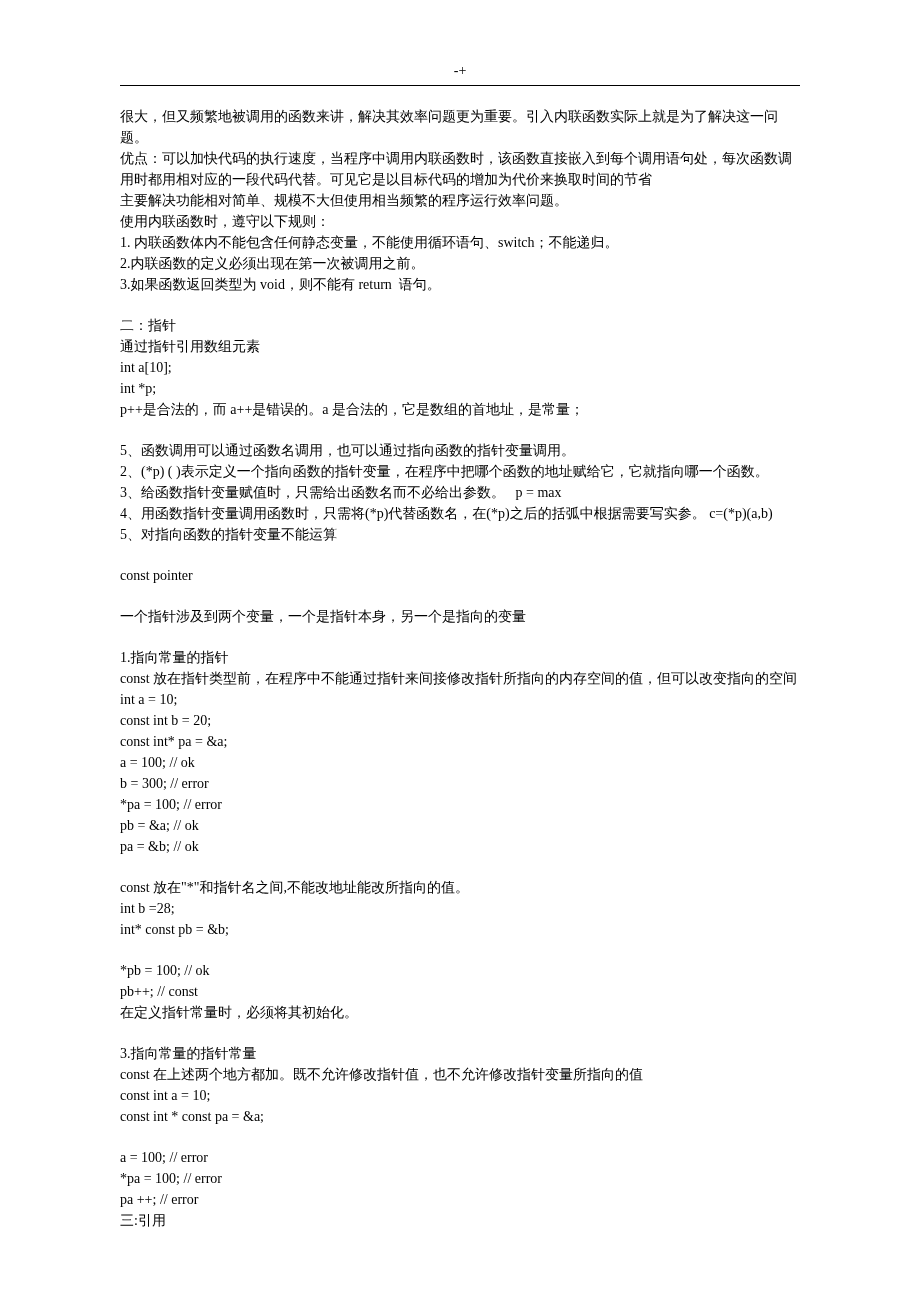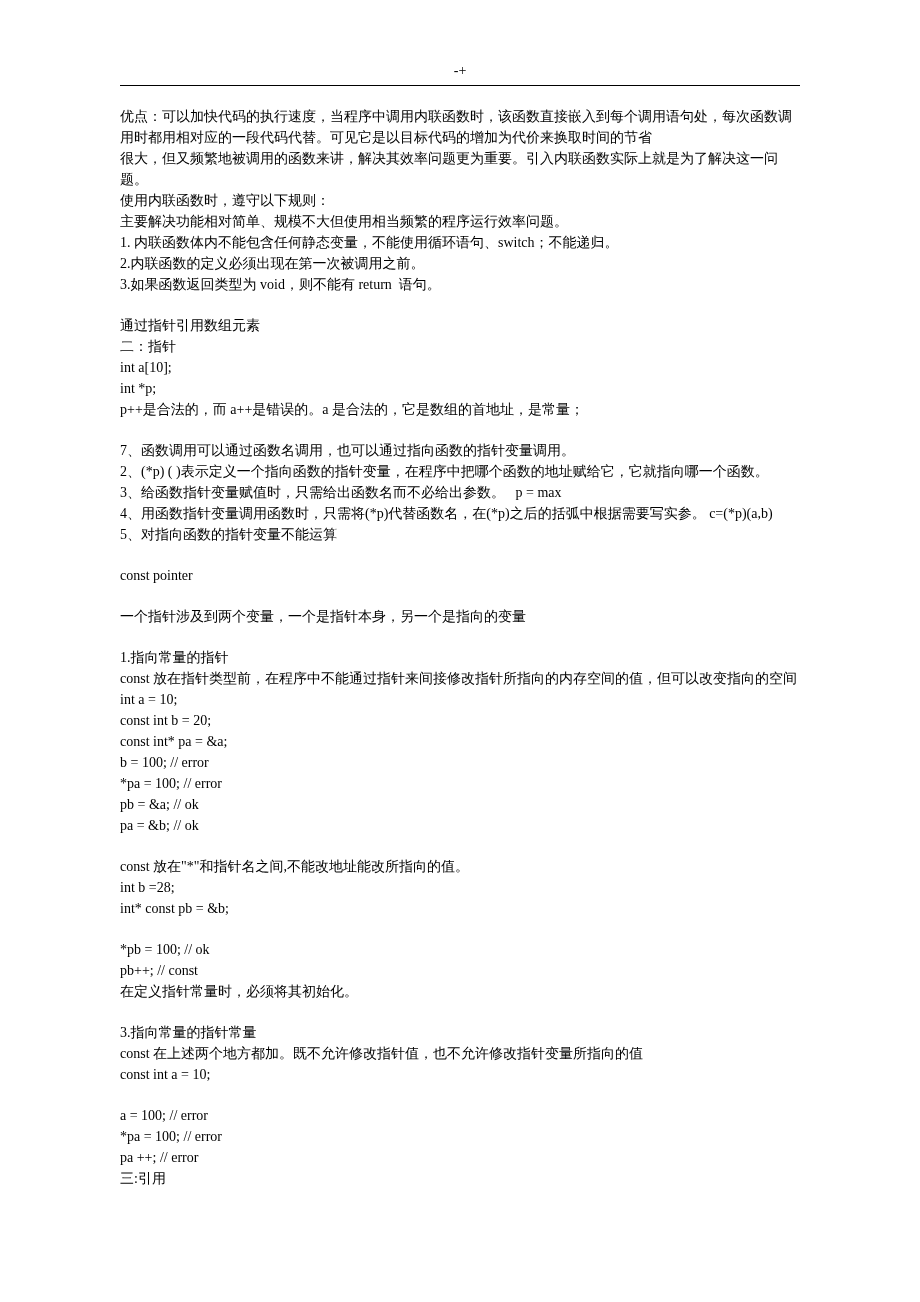--- a/index.html
+++ b/index.html
@@ -33,60 +33,61 @@
     height: 20px;
   }
 </style>
 </head>
 <body>
 
 <div class="page">
 
   <div class="header">-+</div>
 
+  <p class="para">很大，但又频繁地被调用的函数来讲，解决其效率问题更为重要。引入内联函数实际上就是为了解决这一问题。</p>
   <p class="para">优点：可以加快代码的执行速度，当程序中调用内联函数时，该函数直接嵌入到每个调用语句处，每次函数调用时都用相对应的一段代码代替。可见它是以目标代码的增加为代价来换取时间的节省</p>
-  <p class="para">很大，但又频繁地被调用的函数来讲，解决其效率问题更为重要。引入内联函数实际上就是为了解决这一问题。</p>
+  <p class="para">主要解决功能相对简单、规模不大但使用相当频繁的程序运行效率问题。</p>
   <p class="para">使用内联函数时，遵守以下规则：</p>
-  <p class="para">主要解决功能相对简单、规模不大但使用相当频繁的程序运行效率问题。</p>
   <p class="para">1. 内联函数体内不能包含任何静态变量，不能使用循环语句、switch；不能递归。</p>
   <p class="para">2.内联函数的定义必须出现在第一次被调用之前。</p>
   <p class="para">3.如果函数返回类型为 void，则不能有 return  语句。</p>
 
   <div class="gap"></div>
 
+  <p class="para">二：指针</p>
   <p class="para">通过指针引用数组元素</p>
-  <p class="para">二：指针</p>
   <p class="para">int a[10];</p>
   <p class="para">int *p;</p>
   <p class="para">p++是合法的，而 a++是错误的。a 是合法的，它是数组的首地址，是常量；</p>
 
   <div class="gap"></div>
 
-  <p class="para">7、函数调用可以通过函数名调用，也可以通过指向函数的指针变量调用。</p>
+  <p class="para">5、函数调用可以通过函数名调用，也可以通过指向函数的指针变量调用。</p>
   <p class="para">2、(*p) ( )表示定义一个指向函数的指针变量，在程序中把哪个函数的地址赋给它，它就指向哪一个函数。</p>
   <p class="para">3、给函数指针变量赋值时，只需给出函数名而不必给出参数。   p = max</p>
   <p class="para">4、用函数指针变量调用函数时，只需将(*p)代替函数名，在(*p)之后的括弧中根据需要写实参。 c=(*p)(a,b)</p>
   <p class="para">5、对指向函数的指针变量不能运算</p>
 
   <div class="gap"></div>
 
   <p class="para">const pointer</p>
 
   <div class="gap"></div>
 
   <p class="para">一个指针涉及到两个变量，一个是指针本身，另一个是指向的变量</p>
 
   <div class="gap"></div>
 
   <p class="para">1.指向常量的指针</p>
   <p class="para">const 放在指针类型前，在程序中不能通过指针来间接修改指针所指向的内存空间的值，但可以改变指向的空间</p>
   <p class="para">int a = 10;</p>
   <p class="para">const int b = 20;</p>
   <p class="para">const int* pa = &amp;a;</p>
-  <p class="para">b = 100; // error</p>
+  <p class="para">a = 100; // ok</p>
+  <p class="para">b = 300; // error</p>
   <p class="para">*pa = 100; // error</p>
   <p class="para">pb = &amp;a; // ok</p>
   <p class="para">pa = &amp;b; // ok</p>
 
   <div class="gap"></div>
 
   <p class="para">const 放在"*"和指针名之间,不能改地址能改所指向的值。</p>
   <p class="para">int b =28;</p>
   <p class="para">int* const pb = &amp;b;</p>
 
@@ -94,20 +95,21 @@
 
   <p class="para">*pb = 100; // ok</p>
   <p class="para">pb++; // const</p>
   <p class="para">在定义指针常量时，必须将其初始化。</p>
 
   <div class="gap"></div>
 
   <p class="para">3.指向常量的指针常量</p>
   <p class="para">const 在上述两个地方都加。既不允许修改指针值，也不允许修改指针变量所指向的值</p>
   <p class="para">const int a = 10;</p>
+  <p class="para">const int * const pa = &amp;a;</p>
 
   <div class="gap"></div>
 
   <p class="para">a = 100; // error</p>
   <p class="para">*pa = 100; // error</p>
   <p class="para">pa ++; // error</p>
   <p class="para">三:引用</p>
 
 </div>
 

